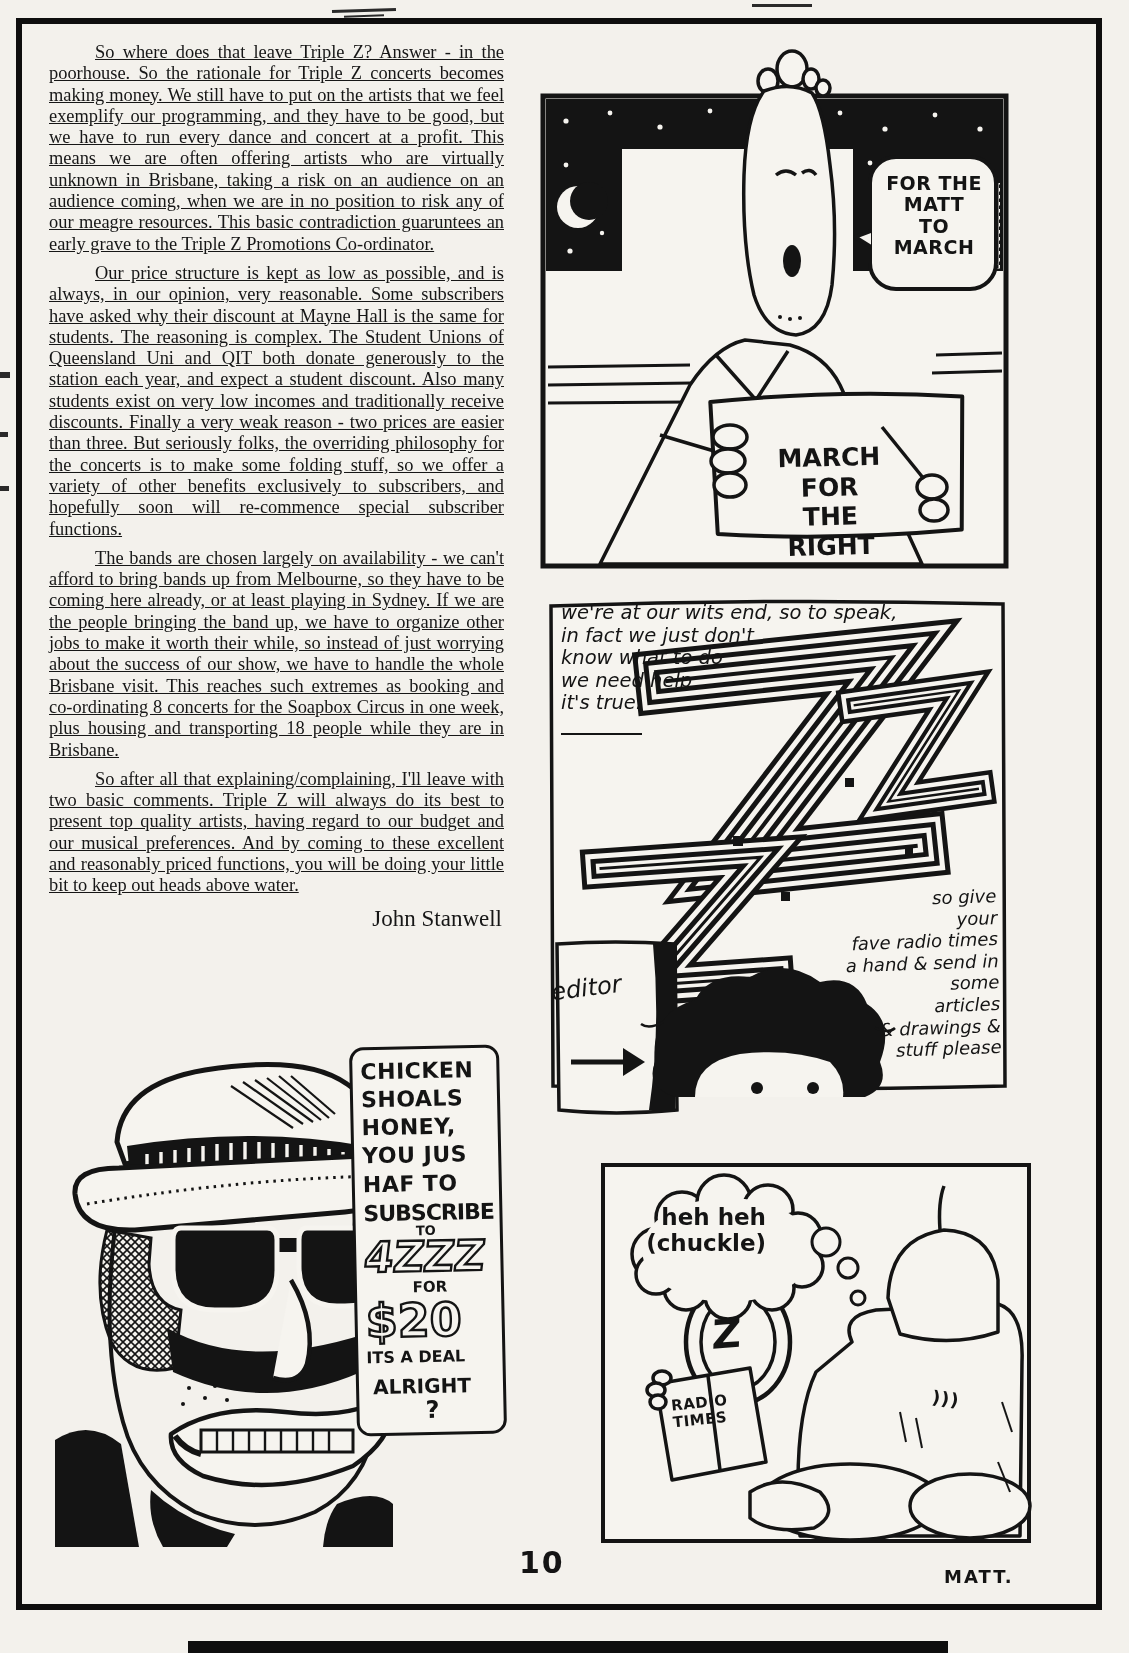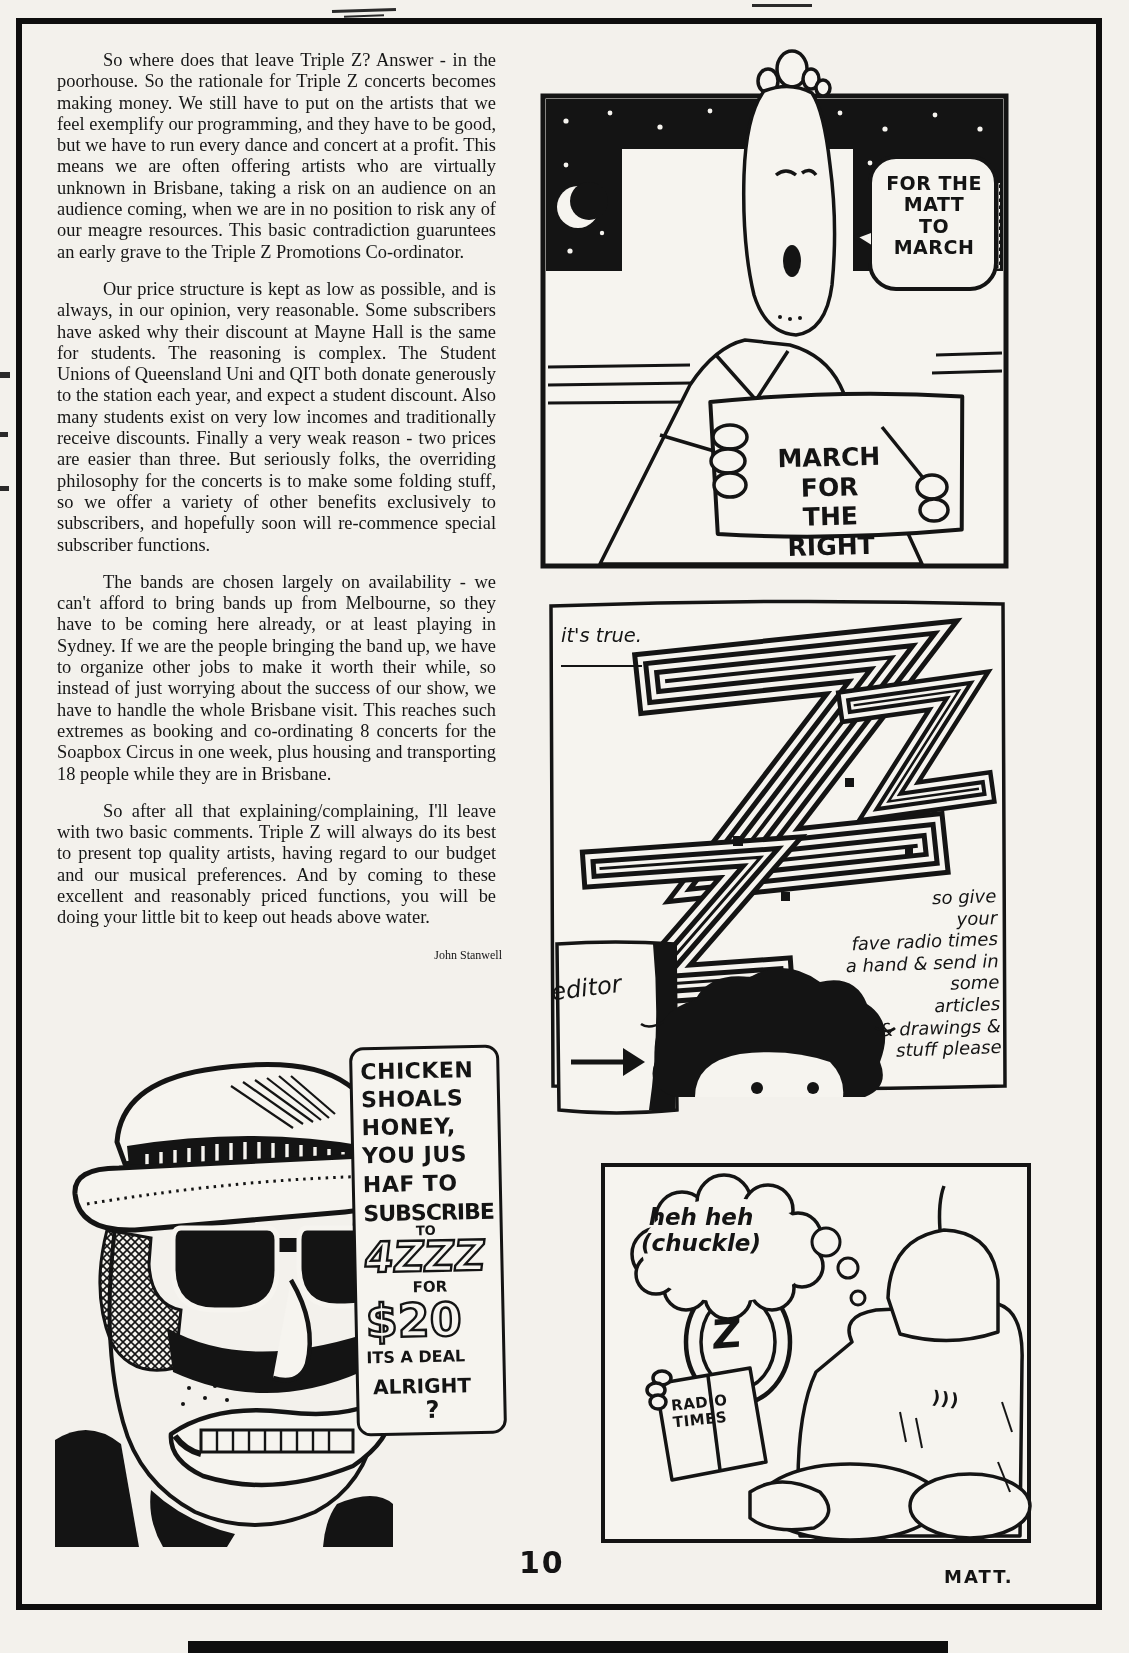--- a/index.html
+++ b/index.html
@@ -3,22 +3,22 @@
 <meta charset="utf-8">
 <style>
   html,body{margin:0;padding:0;}
   body{width:1129px;height:1653px;position:relative;background:#eceae5;font-family:"Liberation Serif",serif;color:#161616;overflow:hidden;}
   .page{position:absolute;inset:0;background:#f3f1ec;}
   .frame{position:absolute;left:16px;top:18px;width:1074px;height:1580px;border:6px solid #0e0e0e;}
   .bottom-strip{position:absolute;left:188px;top:1641px;width:760px;height:12px;background:#0e0e0e;}
   .artifact{position:absolute;background:#2a2a2a;}
   
   .column{position:absolute;left:41px;top:34px;width:471px;text-align:justify;font-size:18.4px;line-height:21.3px;}
-  .column p{margin:16px;text-indent:46px;}
-  .byline{text-align:right;padding-right:10px;font-size:12px;margin-top:11px;}
+  .column p{margin:8px;text-indent:46px;text-decoration:underline;}
+  .byline{text-align:right;padding-right:10px;font-size:23px;margin-top:11px;}
   
   .hand{font-family:"DejaVu Sans",sans-serif;font-weight:600;color:#141414;}
   .cursive{font-family:"DejaVu Sans",sans-serif;font-style:italic;color:#141414;}
   .ml{white-space:pre-line;}
   .abs{position:absolute;}
   svg{display:block;}
   
   .panel1{position:absolute;left:540px;top:55px;width:470px;height:515px;}
   .p1-bubble-text{left:338px;top:118px;width:112px;text-align:center;font-size:19px;line-height:1.12;letter-spacing:.5px;}
   .p1-sign-text{left:205px;top:388px;width:170px;text-align:center;font-size:25px;line-height:1.18;transform:rotate(-1.5deg);}
@@ -36,21 +36,21 @@
   .p3-sign .to{font-size:13px;margin-left:52px;line-height:.9;}
   .outline-txt{font-weight:800;color:transparent;-webkit-text-stroke:2.4px #141414;font-family:"DejaVu Sans",sans-serif;}
   .p3-sign .station{font-size:42px;transform:skewX(-8deg);line-height:1.0;}
   .p3-sign .for{font-size:15px;text-align:center;line-height:1.0;margin:2px 0;}
   .p3-sign .price{font-size:46px;line-height:1.0;}
   .p3-sign .deal{font-size:16px;margin-top:4px;}
   .p3-sign .alright{font-size:20px;margin-top:8px;margin-left:6px;}
   .p3-sign .qmark{font-size:24px;text-align:center;line-height:1;}
   
   .panel4{position:absolute;left:600px;top:1162px;width:432px;height:382px;}
-  .p4-thought{left:36px;top:42px;width:130px;text-align:center;font-size:23px;line-height:1.15;font-style:italic;}
+  .p4-thought{left:36px;top:42px;width:130px;text-align:right;font-size:23px;line-height:1.15;}
   .p4-book{left:72px;top:232px;width:70px;font-size:15px;line-height:1.1;transform:rotate(-6deg);letter-spacing:.5px;}
   .p4-logo{left:112px;top:148px;width:50px;font-size:40px;font-weight:800;transform:skewX(-6deg) rotate(-4deg);}
   .p4-laugh{left:332px;top:226px;font-size:18px;letter-spacing:1px;transform:rotate(8deg);}
   .signature{position:absolute;left:944px;top:1566px;font-size:18px;letter-spacing:2px;}
   .pagenum{position:absolute;left:519px;top:1545px;font-size:30px;font-weight:600;letter-spacing:2px;text-align:center;}
 </style>
 </head>
 <body>
 
 <div class="page">
@@ -217,21 +217,24 @@
 
       <g>
         <path d="M110,470 Q105,420 150,408 Q165,380 205,385 Q240,365 275,390 Q310,382 322,412 Q350,430 335,470 Q345,495 320,505 L130,505 Q100,495 110,470 Z" fill="#141414"></path>
         <path d="M150,505 Q150,470 195,462 Q245,456 285,470 Q300,485 298,505 Z" fill="#f6f4ef"></path>
         <circle cx="212" cy="496" r="6" fill="#141414"></circle>
         <circle cx="268" cy="496" r="6" fill="#141414"></circle>
         <path d="M118,430 q-14,8 -22,2 M330,436 q14,6 20,0" stroke="#141414" stroke-width="2.5" fill="none"></path>
       </g>
     </svg>
     <div class="abs cursive p2-plea">
-      <br>
+      <span class="ml">we're at our wits end, so to speak,
+in fact we just don't
+know what to do
+we need help</span><br>
       <span class="ul">it's true.</span>
     </div>
     <div class="abs cursive ml p2-request">so give
 your
 fave radio times
 a hand &amp; send in
 some
 articles
 &amp; drawings &amp;
 stuff please</div>

